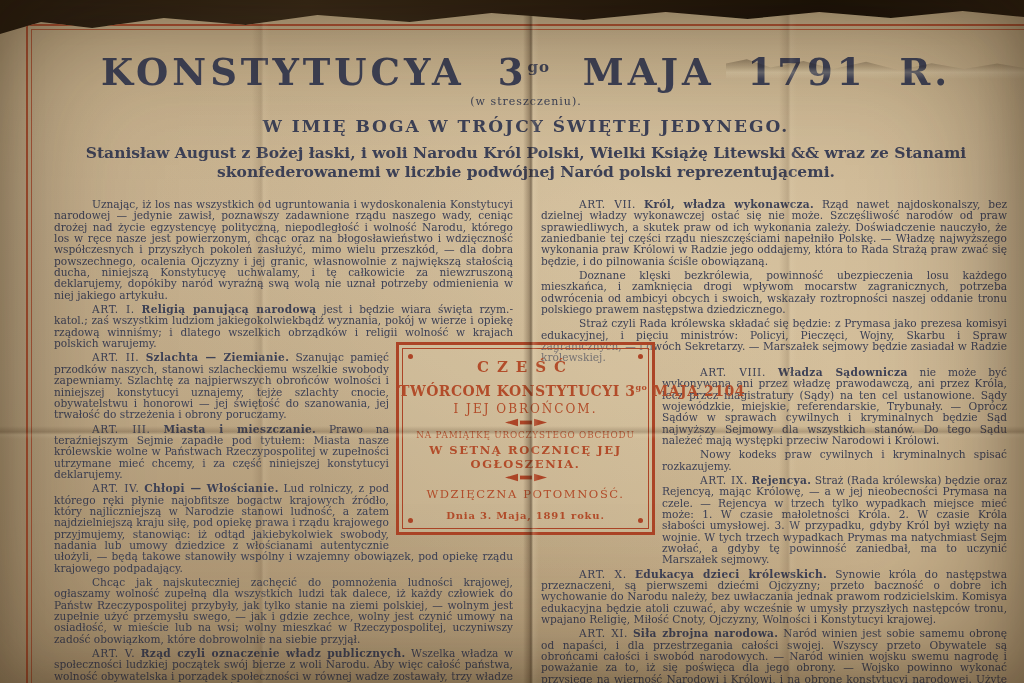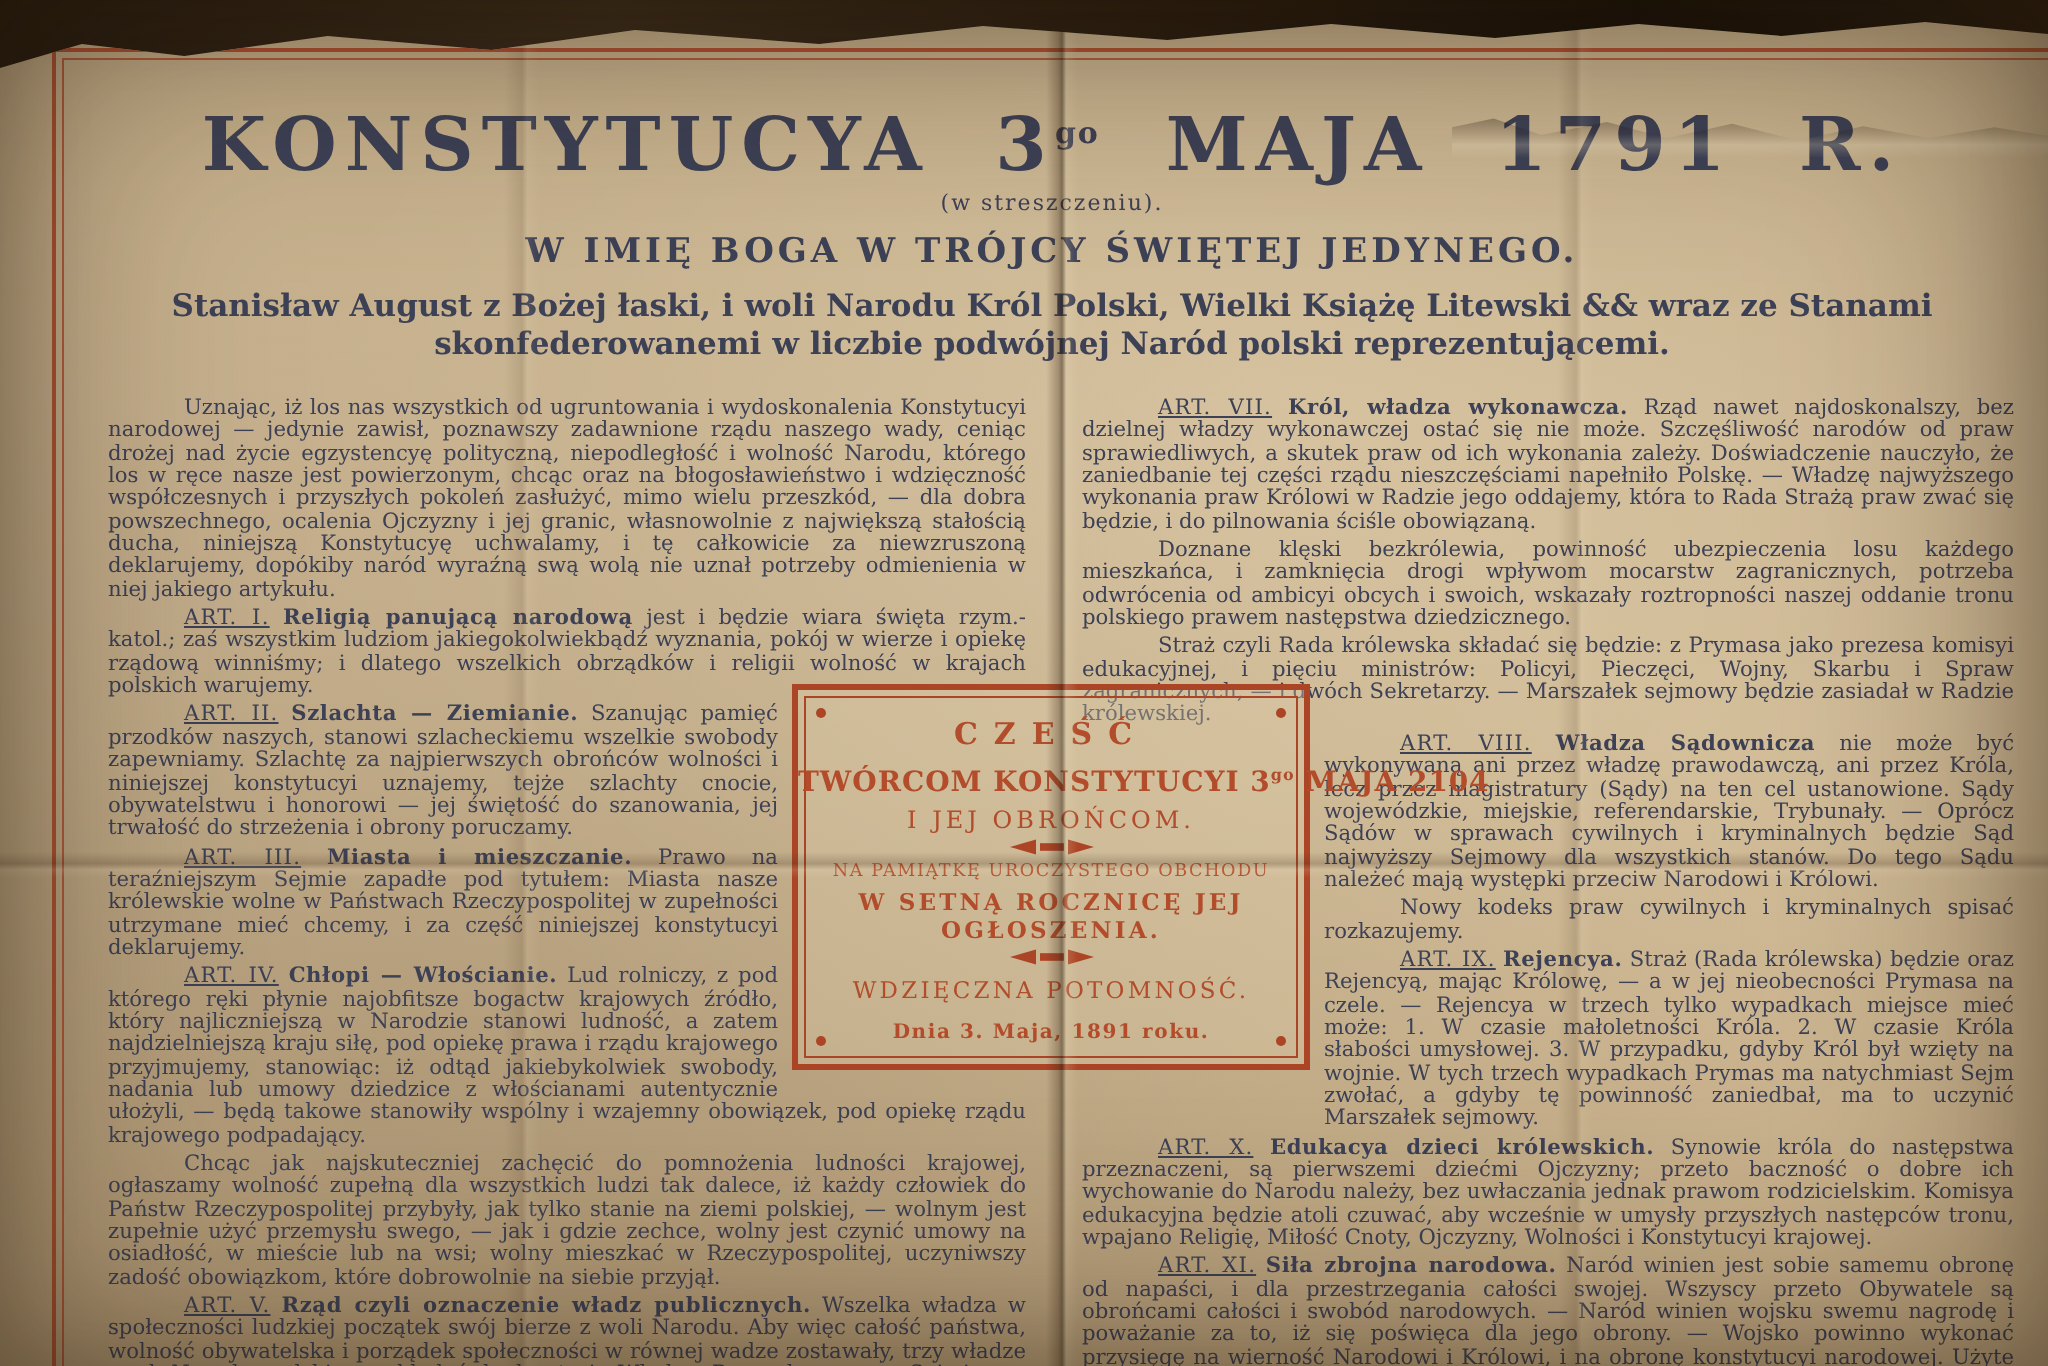--- a/index.html
+++ b/index.html
@@ -41,21 +41,21 @@
   .title sup{font-size:15px;letter-spacing:1px;}
   .subtitle{font-size:11px;margin-top:1px;letter-spacing:1px;}
   .invocation{font-size:17px;font-weight:bold;letter-spacing:2px;margin-top:8px;}
   .preamble{font-size:15.5px;font-weight:bold;margin-top:7px;line-height:19px;}
   
   .col{position:absolute;top:199px;color:#3d4156;}
   .col-left{left:54px;width:459px;}
   .col-right{left:541px;width:466px;}
   .col p{font-size:10.6px;line-height:11.35px;text-align:justify;margin:0 0 3px 0;text-indent:38px;}
   .col p b{letter-spacing:.3px;}
-  .artlbl{letter-spacing:.6px;text-decoration:underline;}
+  .artlbl{letter-spacing:.6px;}
   .spacer-r{float:right;width:118px;height:192px;margin:0 0 4px 6px;}
   .spacer-l{float:left;width:113px;height:196px;margin:0 8px 4px 0;}
   
   .cbox{position:absolute;left:396px;top:342px;width:253px;height:187px;
     border:3px solid #ac4426;background:rgba(222,203,168,.35);}
   .cbox-inner{position:absolute;inset:3px;border:1px solid #ac4426;}
   .cbox-content{position:absolute;inset:0;text-align:center;color:#b24c2a;padding-top:13px;}
   .bx1{font-size:15px;font-weight:bold;letter-spacing:8px;}
   .bx2{font-size:14px;font-weight:bold;letter-spacing:.5px;margin-top:6px;white-space:nowrap;}
   .bx2 sup{font-size:8px;}

